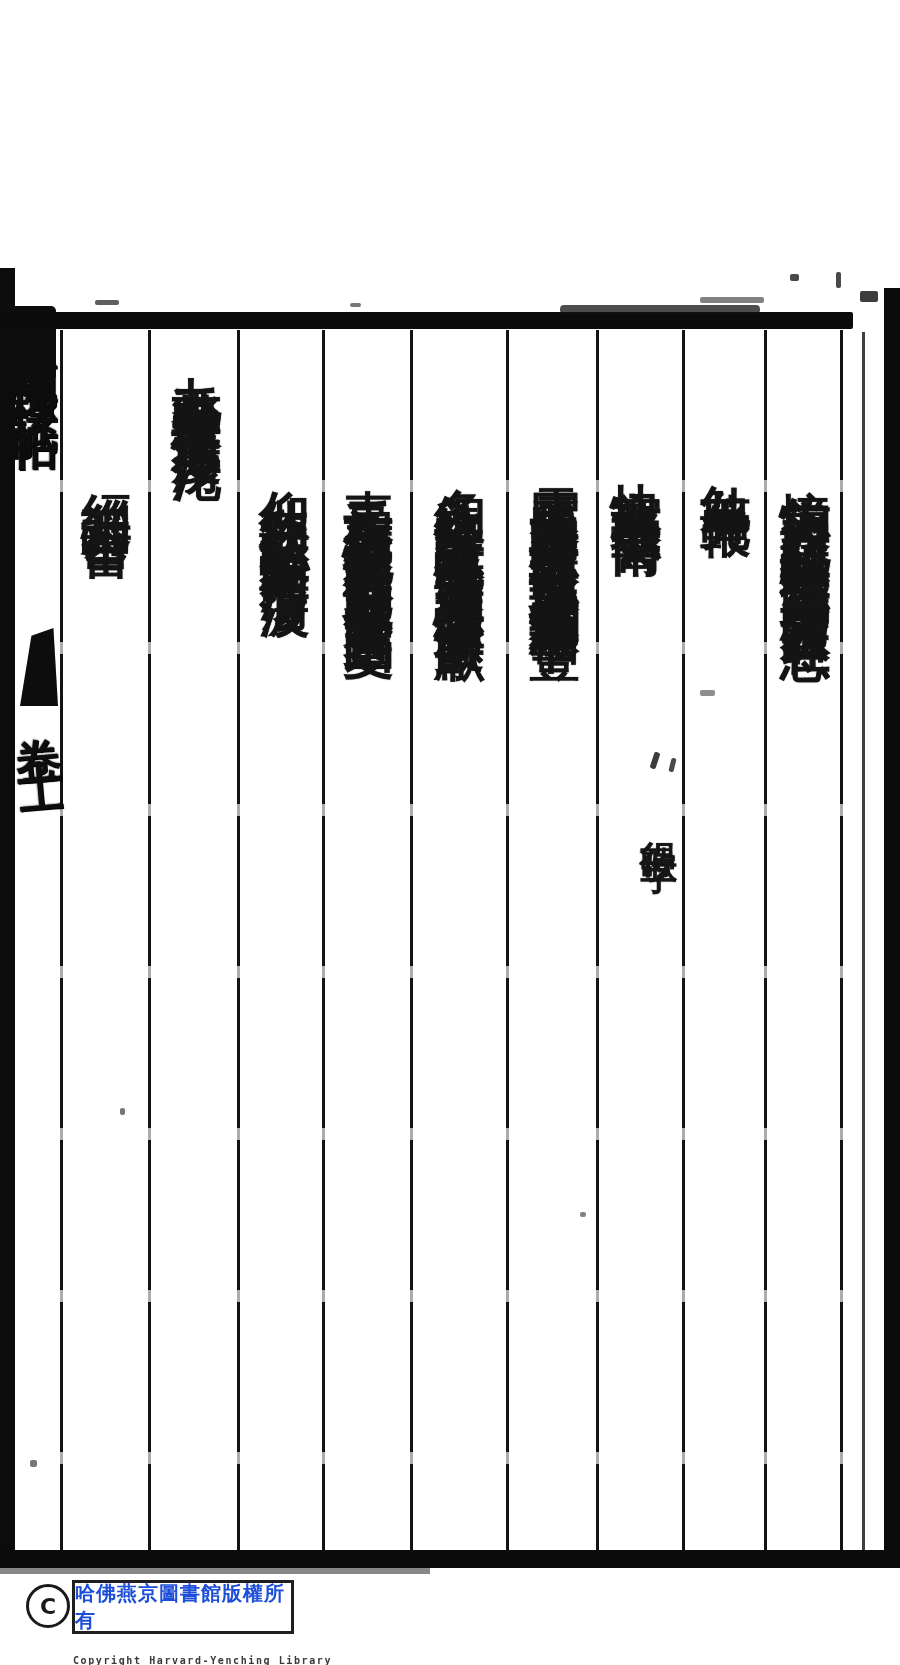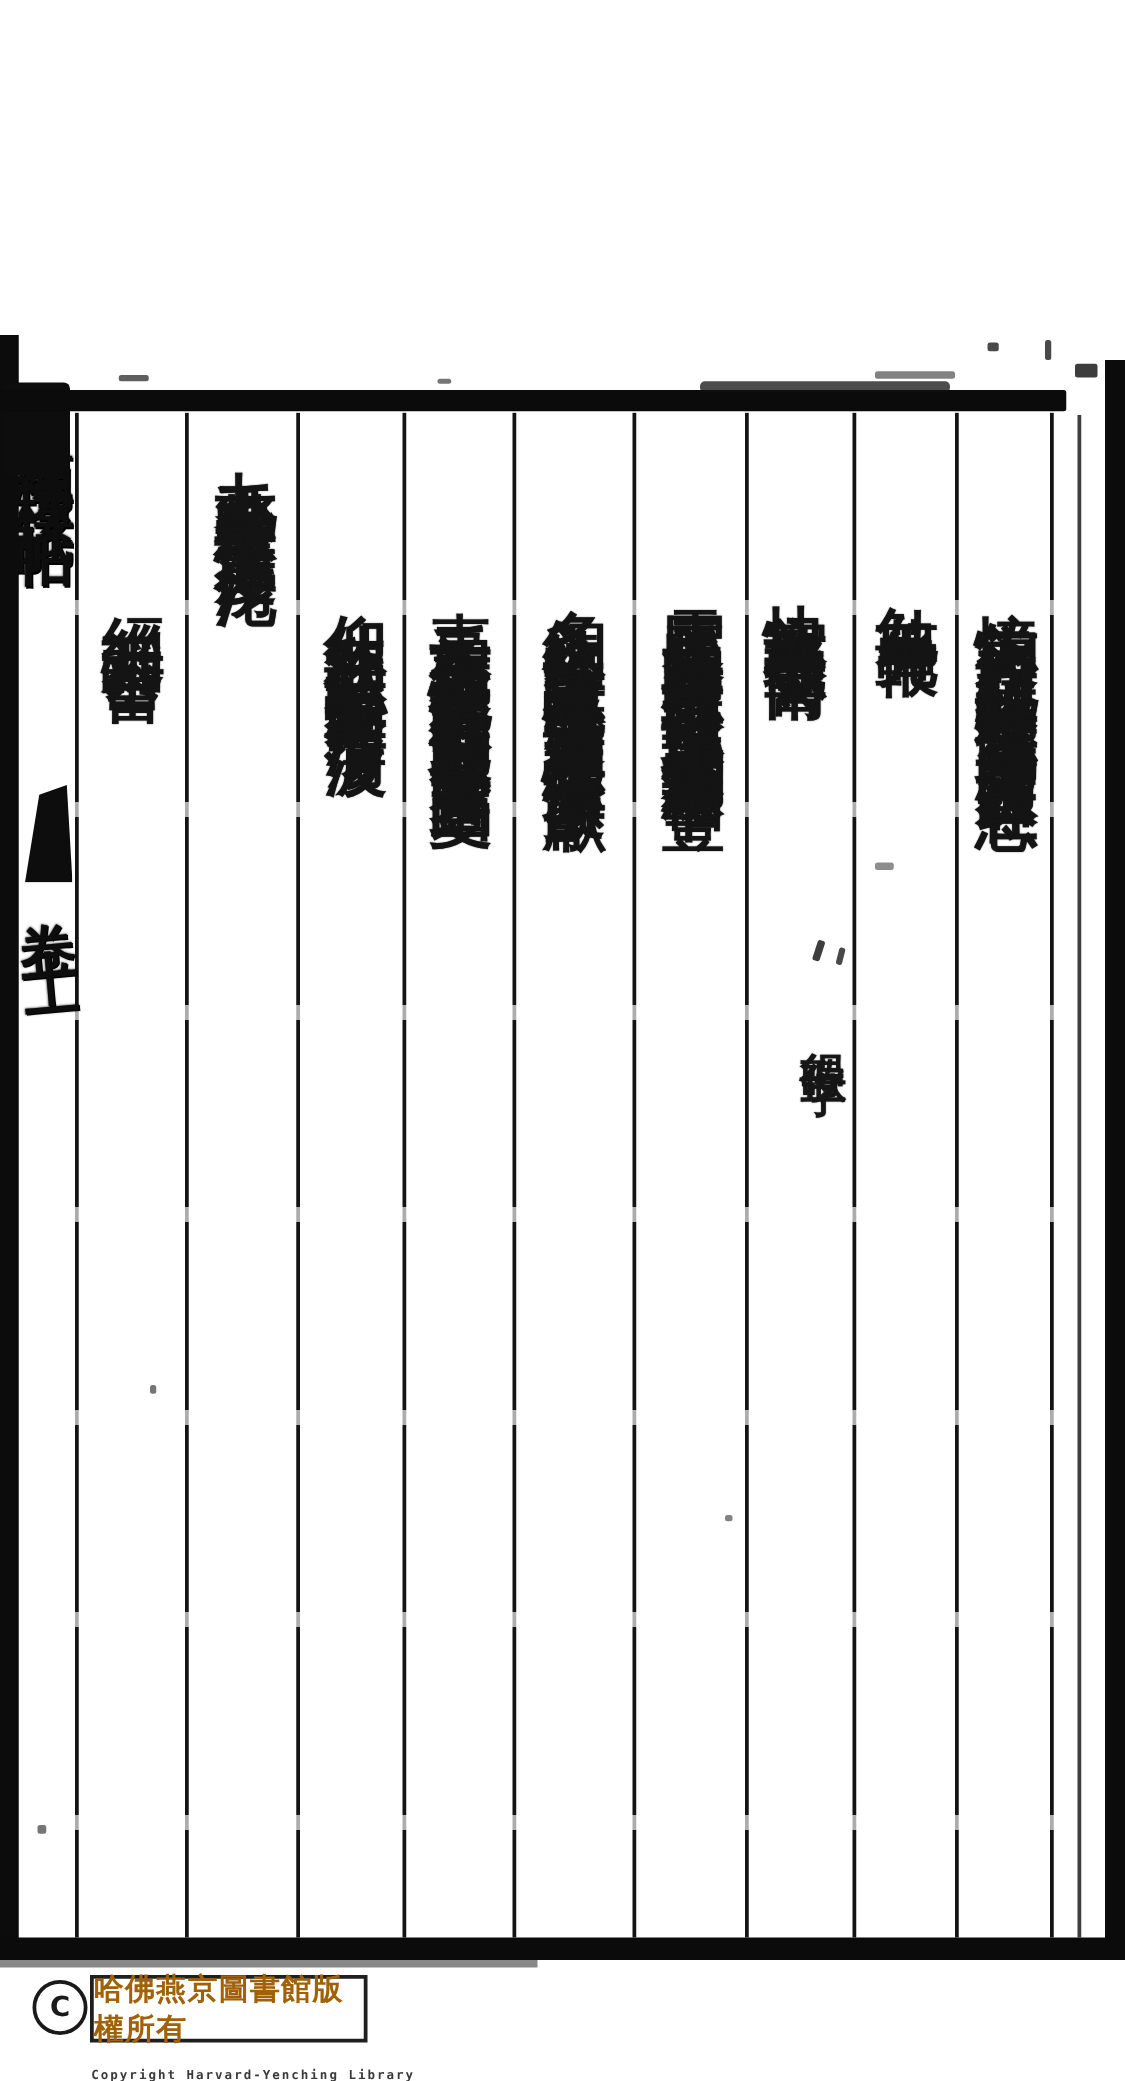--- a/index.html
+++ b/index.html
@@ -54,21 +54,21 @@
   
   .stamp-circle{
     position:absolute; left:26px; top:1584px; width:38px; height:38px; border:3px solid #1a1a1a;
     border-radius:50%; display:flex; align-items:center; justify-content:center;
     font-size:22px; font-weight:bold; color:#1a1a1a; z-index:7;
     font-family:"DejaVu Sans","Liberation Sans",sans-serif;
   }
   .stamp-box{
     position:absolute; left:72px; top:1580px; width:216px; height:48px; border:3px solid #1f1f1f;
     display:flex; align-items:center; justify-content:center; z-index:7;
-    font-size:24px; letter-spacing:1px; color:#a16207; font-weight:bold;
+    font-size:20px; letter-spacing:1px; color:#1d4ed8; font-weight:bold;
   }
   .stamp-en{
     position:absolute; left:73px; top:1655px; z-index:7;
     font-size:10px; letter-spacing:1.6px; font-weight:bold; color:#3a3a3a;
     font-family:"DejaVu Sans Mono","Liberation Mono",monospace;
   }
   
   .speck{position:absolute;background:#1b1b1b;z-index:3;border-radius:2px;}
   .s1{left:95px;top:300px;width:24px;height:5px;opacity:.7;}
   .s2{left:350px;top:303px;width:11px;height:4px;opacity:.6;}

